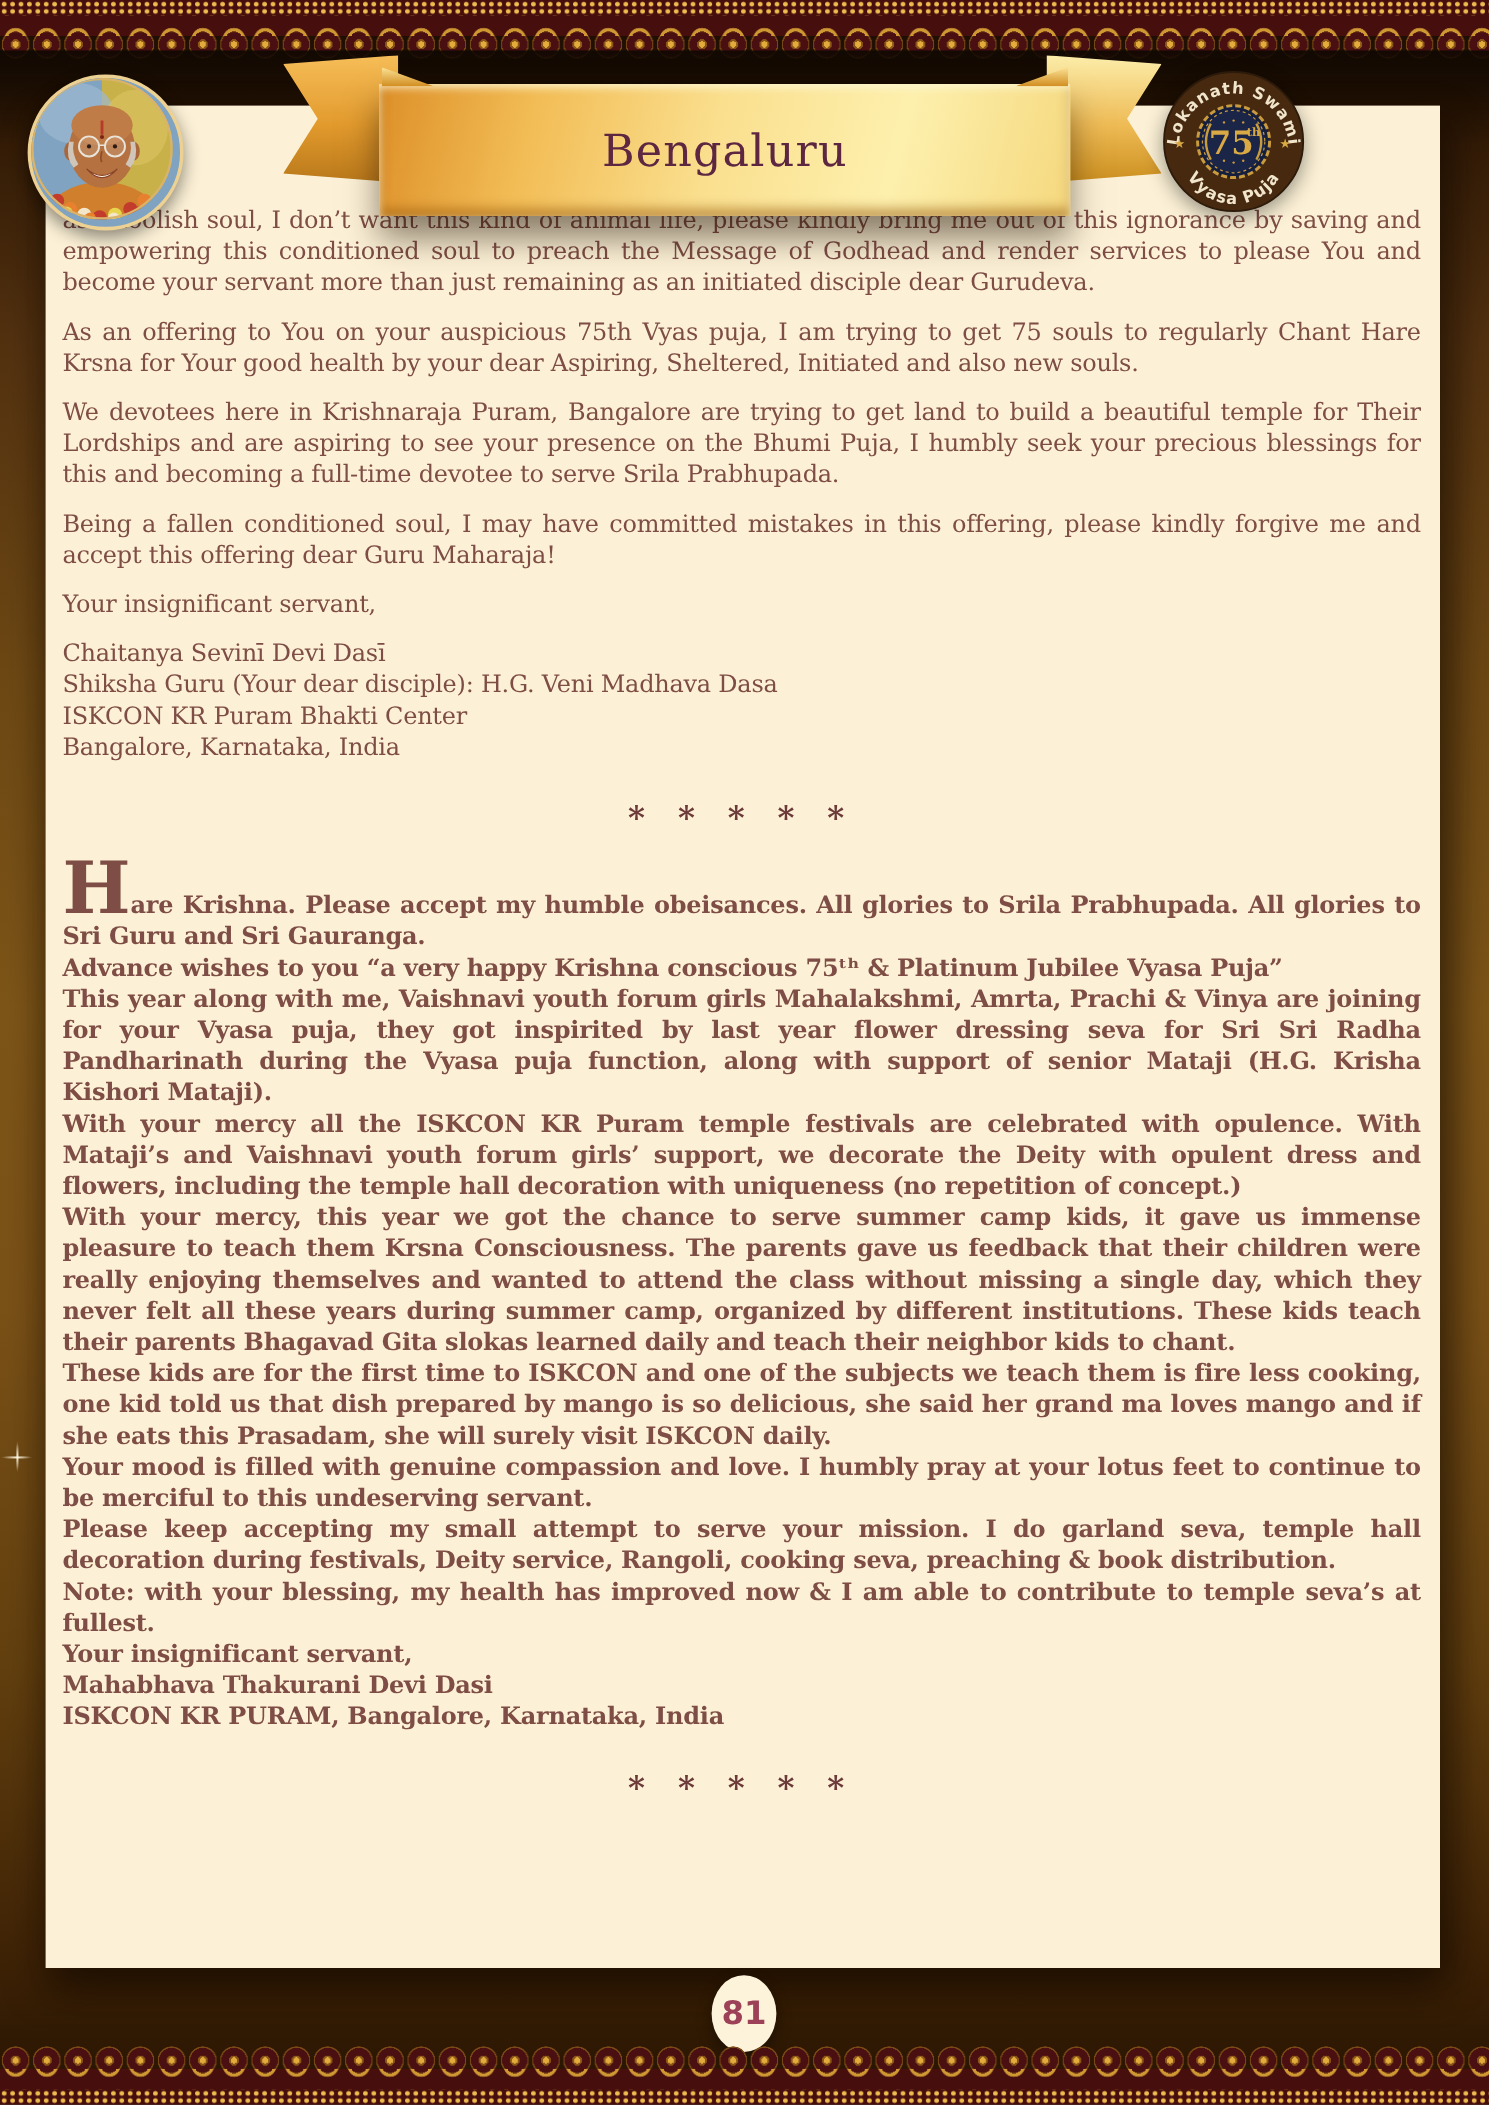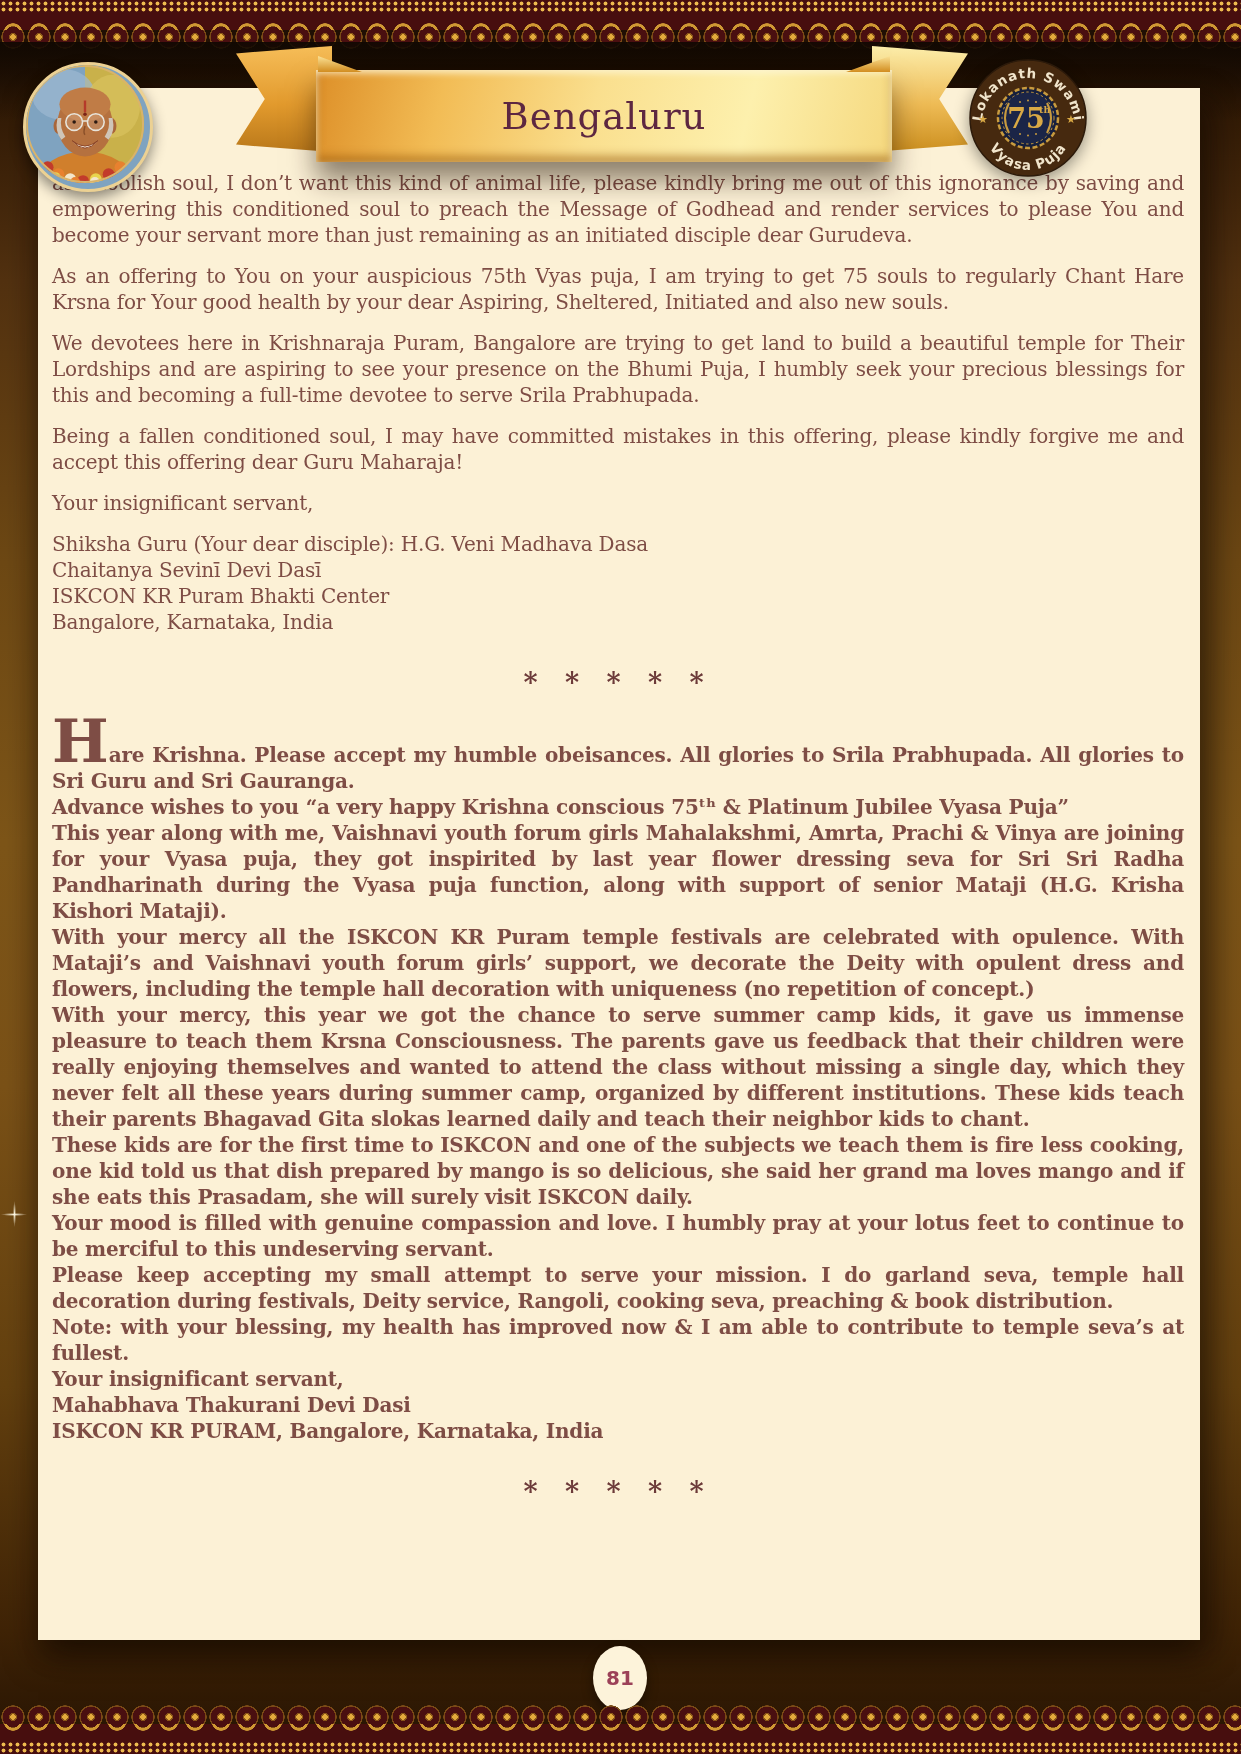--- a/index.html
+++ b/index.html
@@ -44,21 +44,21 @@
     left:236px;
     background:linear-gradient(180deg,#f6bd58 0%,#e29a2d 55%,#b9781a 100%);
     clip-path:polygon(0 7%, 100% 0, 100% 100%, 0 93%, 30% 50%);
   }
   .ribbon-tail.right{
     left:872px;
     background:linear-gradient(180deg,#fcedaa 0%,#eebb55 55%,#cc8f1f 100%);
     clip-path:polygon(0 0, 100% 7%, 70% 50%, 100% 93%, 0 100%);
   }
   .ribbon-band{
-    position:absolute;left:316px;top:70px;width:576px;height:92px;
+    position:absolute;left:316px;top:70px;width:576px;height:110px;
     background:linear-gradient(104deg,#dd8f28 0%,#f2bc55 22%,#fadf8e 48%,#fdf0ad 74%,#f5d87e 100%);
     box-shadow:0 18px 26px rgba(30,14,2,.5),
                inset 0 3px 7px rgba(255,250,220,.85),
                inset 0 -6px 10px rgba(150,85,10,.55);
     display:flex;align-items:center;justify-content:center;
   }
   .ribbon-band::before, .ribbon-band::after{
     content:"";position:absolute;top:-14px;width:44px;height:16px;
     background:linear-gradient(180deg,#fbe296,#d28d20);
   }
@@ -90,21 +90,21 @@
     text-align:center;font-size:27px;font-weight:bold;
     letter-spacing:9px;color:#6c3a39;margin:32px 0 30px 0;
   }
   .rcap{font-size:60px;line-height:26px;letter-spacing:0;}
   
   .page-num{
     position:absolute;left:593px;top:1646px;width:54px;height:64px;
     background:#fdf3da;border-radius:50%;
     display:flex;align-items:center;justify-content:center;
     font-family:"DejaVu Sans",sans-serif;font-weight:bold;
-    font-size:20px;color:#9c4158;
+    font-size:27px;color:#9c4158;
     box-shadow:0 5px 12px rgba(0,0,0,.4);
   }
   
   .sparkle{position:absolute;left:1px;top:1201px;width:26px;height:26px;}
   .sparkle::before{
     content:"";position:absolute;left:0;right:0;top:11.5px;height:3px;border-radius:2px;
     background:radial-gradient(closest-side,#fff9e4,rgba(255,248,220,0));
   }
   .sparkle::after{
     content:"";position:absolute;top:0;bottom:0;left:11.5px;width:3px;border-radius:2px;
@@ -120,22 +120,22 @@
 <div class="panel">
   <div class="panel-inner">
 
     <div class="letter">
       <p>as a foolish soul, I don’t want this kind of animal life, please kindly bring me out of this ignorance by saving and empowering this conditioned soul to preach the Message of Godhead and render services to please You and become your servant more than just remaining as an initiated disciple dear Gurudeva.</p>
       <p>As an offering to You on your auspicious 75th Vyas puja, I am trying to get 75 souls to regularly Chant Hare Krsna for Your good health by your dear Aspiring, Sheltered, Initiated and also new souls.</p>
       <p>We devotees here in Krishnaraja Puram, Bangalore are trying to get land to build a beautiful temple for Their Lordships and are aspiring to see your presence on the Bhumi Puja, I humbly seek your precious blessings for this and becoming a full-time devotee to serve Srila Prabhupada.</p>
       <p>Being a fallen conditioned soul, I may have committed mistakes in this offering, please kindly forgive me and accept this offering dear Guru Maharaja!</p>
       <p>Your insignificant servant,</p>
       <div class="sig-block">
+        <div class="sig-line">Chaitanya Sevinī Devi Dasī</div>
         <div class="sig-line">Shiksha Guru (Your dear disciple): H.G. Veni Madhava Dasa</div>
-        <div class="sig-line">Chaitanya Sevinī Devi Dasī</div>
         <div class="sig-line">ISKCON KR Puram Bhakti Center</div>
         <div class="sig-line">Bangalore, Karnataka, India</div>
       </div>
     </div>
 
     <div class="separator">* * * * *</div>
 
     <div class="letter">
       <p class="tight"><span class="rcap">H</span><span>are Krishna. Please accept my humble obeisances. All glories to Srila Prabhupada. All glories to Sri Guru and Sri Gauranga.</span></p>
       <p class="tight">Advance wishes to you “a very happy Krishna conscious 75ᵗʰ &amp; Platinum Jubilee Vyasa Puja”</p>

